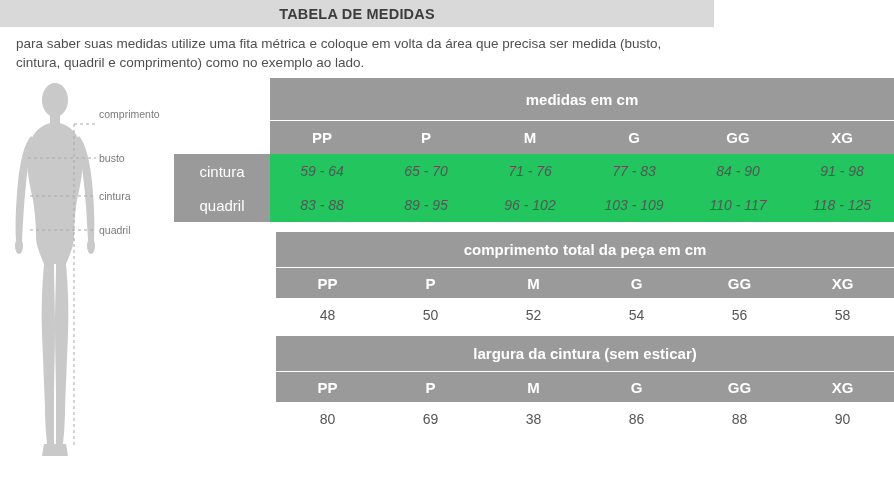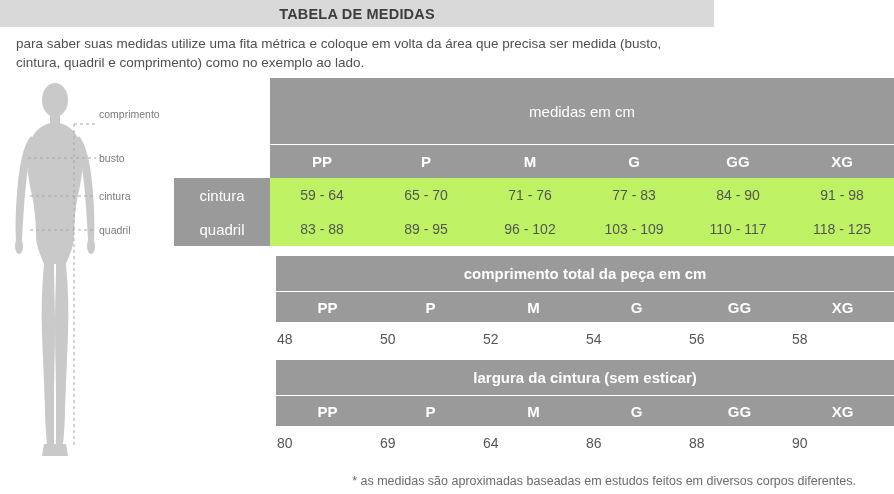--- a/index.html
+++ b/index.html
@@ -78,24 +78,24 @@
 
   
   .t1 {
     width: 720px;
     margin-top: 0;
   }
   .t1 .hdr-main {
     background: #9a9a9a;
     color: #ffffff;
     font-size: 15px;
-    font-weight: normal;
+    font-weight: bold;
     text-align: center;
     height: 34px;
-    padding: 16px;
+    padding: 4px;
   }
   .t1 .sizehdr {
     background: #9a9a9a;
     color: #ffffff;
     font-size: 15px;
     font-weight: bold;
     text-align: center;
     height: 31px;
   }
   .t1 .rowlabel {
@@ -105,21 +105,22 @@
     font-weight: normal;
     text-align: center;
     height: 32px;
     width: 96px;
   }
   .t1 td.val {
     text-align: center;
     font-size: 14px;
     color: #555555;
     height: 32px;
-    background: #bef264;
+    background: #22c55e;
+    font-style: italic;
   }
   .t1 td.blank {
     background: #ffffff;
   }
   .t1 .sep {
     border-bottom: 1px solid #ffffff;
   }
 
   
   .t2wrap {
@@ -142,21 +143,21 @@
   .t2 .sizehdr {
     background: #9a9a9a;
     color: #ffffff;
     font-size: 15px;
     font-weight: bold;
     text-align: center;
     height: 28px;
     border-top: 1px solid #ffffff;
   }
   .t2 td.val {
-    text-align: left;
+    text-align: center;
     font-size: 14px;
     color: #555555;
     height: 32px;
     background: #ffffff;
   }
 
   .t3wrap {
     width: 618px;
     margin-left: 102px;
     margin-top: 4px;
@@ -338,26 +339,25 @@
               <td class="sizehdr">PP</td>
               <td class="sizehdr">P</td>
               <td class="sizehdr">M</td>
               <td class="sizehdr">G</td>
               <td class="sizehdr">GG</td>
               <td class="sizehdr">XG</td>
             </tr>
             <tr>
               <td class="val">80</td>
               <td class="val">69</td>
-              <td class="val">64</td>
+              <td class="val">38</td>
               <td class="val">86</td>
               <td class="val">88</td>
               <td class="val">90</td>
             </tr>
           </tbody>
         </table>
       </div>
 
-      <div class="footnote">* as medidas são aproximadas baseadas em estudos feitos em diversos corpos diferentes.</div>
 
     </div>
   </div>
 </div>
 
 </body></html>

